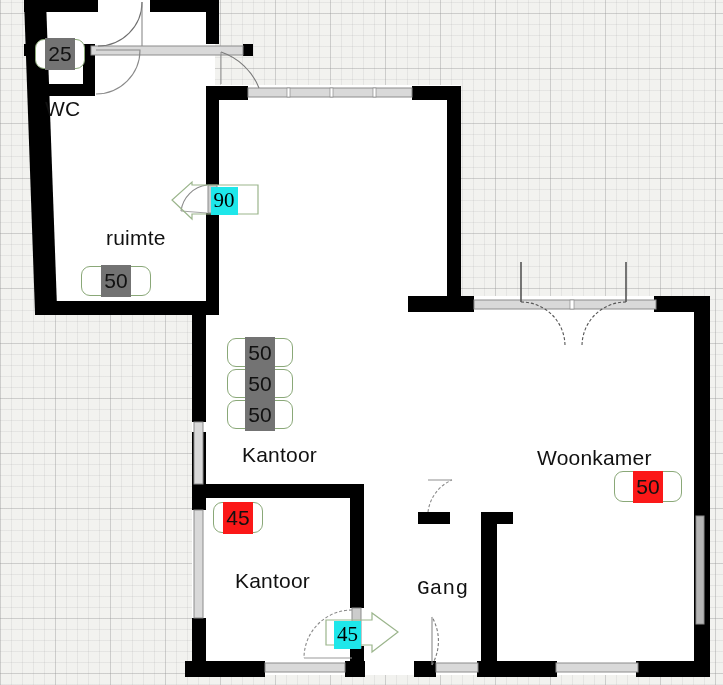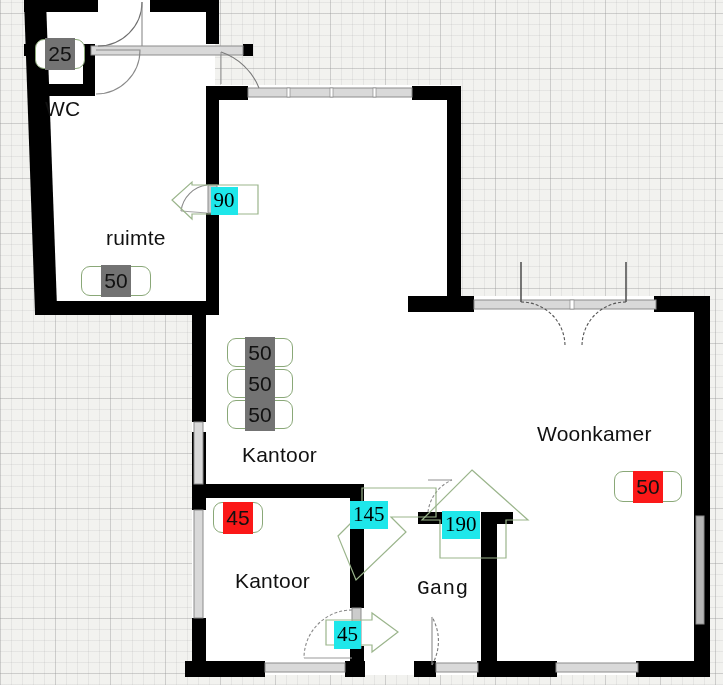--- a/index.html
+++ b/index.html
@@ -218,21 +218,21 @@
       <line x1="428" y1="480" x2="452" y2="480" stroke="#9a9a9a"></line>
     </g>
 
   </svg>
 
   <div class="room-name" style="left:45px;  top:73px;margin-top:24px;">WC</div>
   <div class="room-name" style="left:70px;  top:226px;margin-left:36px;">ruimte</div>
   <div class="room-name" style="left:242px; top:443px;">Kantoor</div>
   <div class="room-name" style="left:235px; top:569px;">Kantoor</div>
   <div class="room-name" style="left:417px; top:577px;font-family:Liberation Mono, monospace;">Gang</div>
-  <div class="room-name" style="left:537px; top:422px;">Woonkamer</div>
+  <div class="room-name" style="left:537px; top:446px;">Woonkamer</div>
 
   <div class="tagbox" style="left:35px; top:39px; width:50px; height:30px;">
     <span class="hl hl-yellow">25</span>
   </div>
   <div class="tagbox" style="left:81px; top:266px; width:70px; height:30px;">
     <span class="hl hl-yellow">50</span>
   </div>
   <div class="tagbox" style="left:227px; top:338px; width:66px; height:29px;">
     <span class="hl hl-yellow">50</span>
   </div>
@@ -249,33 +249,21 @@
     <span class="hl hl-red">50</span>
   </div>
 
   <div class="arrow-tag" style="left:170px; top:182px; width:90px; height:38px;">
     <svg class="arrow-svg" width="90" height="38" viewBox="0 0 90 38">
       <polygon points="22,3 88,3 88,32 22,32 22,37 2,18 22,0" fill="none" stroke="#9bb58c" stroke-width="1.2"></polygon>
     </svg>
     <span class="hl hl-cyan" style="margin-left:18px;">90</span>
   </div>
 
-  <div class="arrow-tag" style="left:336px; top:472px; width:104px; height:110px;">
-    <svg class="arrow-svg" width="104" height="110" viewBox="0 0 104 110">
-      <polygon points="26,16 100,16 100,45 55,45 70,60 20,108 2,64 26,40" fill="none" stroke="#9bb58c" stroke-width="1.2"></polygon>
-    </svg>
-    <span class="hl hl-cyan" style="position:absolute; left:14px; top:29px;">145</span>
-  </div>
-
-  <div class="arrow-tag" style="left:420px; top:468px; width:110px; height:98px;">
-    <svg class="arrow-svg" width="110" height="98" viewBox="0 0 110 98">
-      <polygon points="52,2 108,52 86,52 86,90 20,90 20,52 2,52" fill="none" stroke="#9bb58c" stroke-width="1.2"></polygon>
-    </svg>
-    <span class="hl hl-cyan" style="position:absolute; left:22px; top:43px;">190</span>
-  </div>
+
 
   <div class="arrow-tag" style="left:324px; top:612px; width:76px; height:42px;">
     <svg class="arrow-svg" width="76" height="42" viewBox="0 0 76 42">
       <polygon points="2,8 48,8 48,1 74,20 48,40 48,33 2,33" fill="none" stroke="#9bb58c" stroke-width="1.2"></polygon>
     </svg>
     <span class="hl hl-cyan" style="position:absolute; left:10px; top:9px;">45</span>
   </div>
 
 </div>
 

